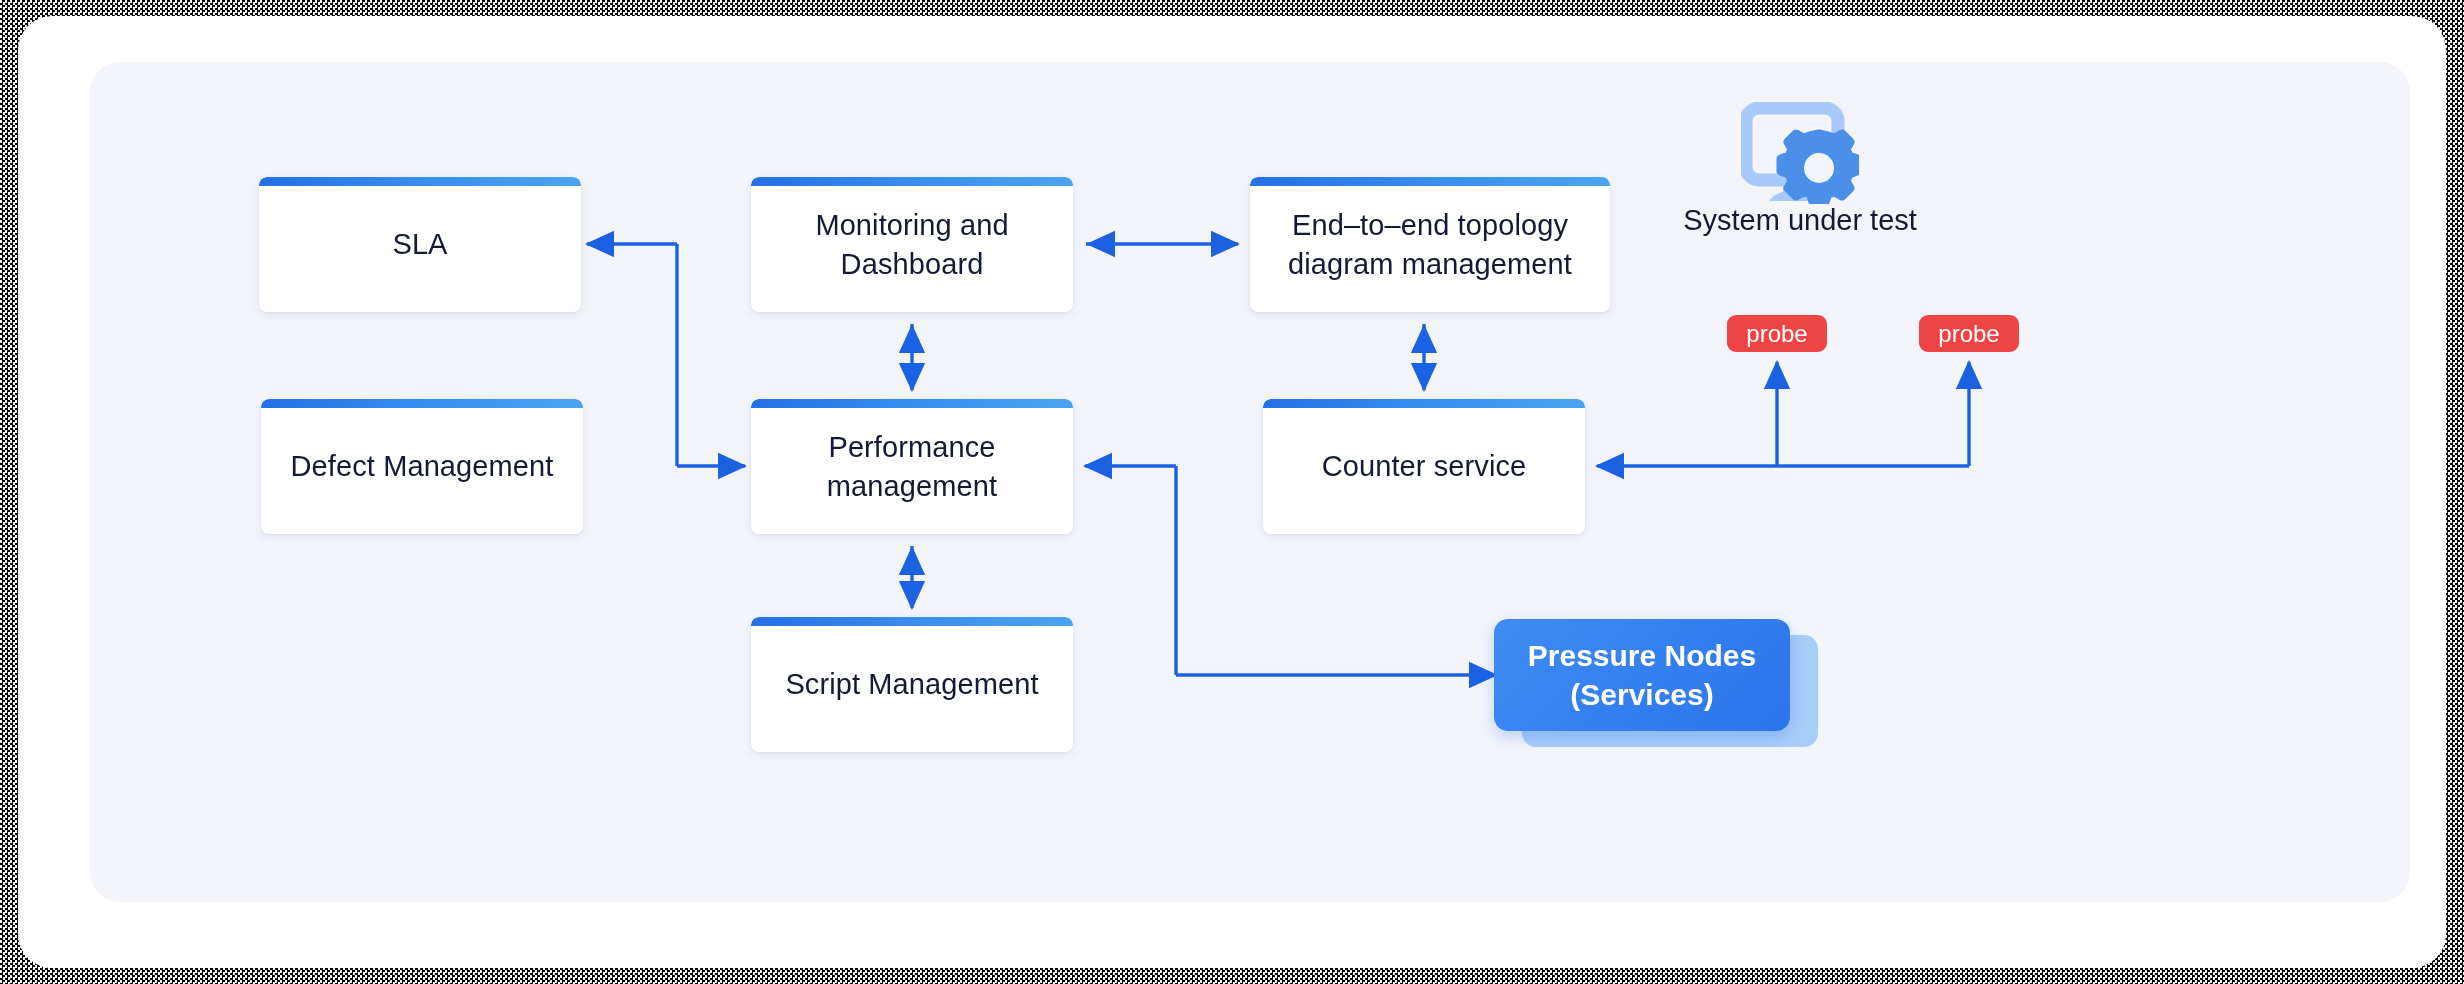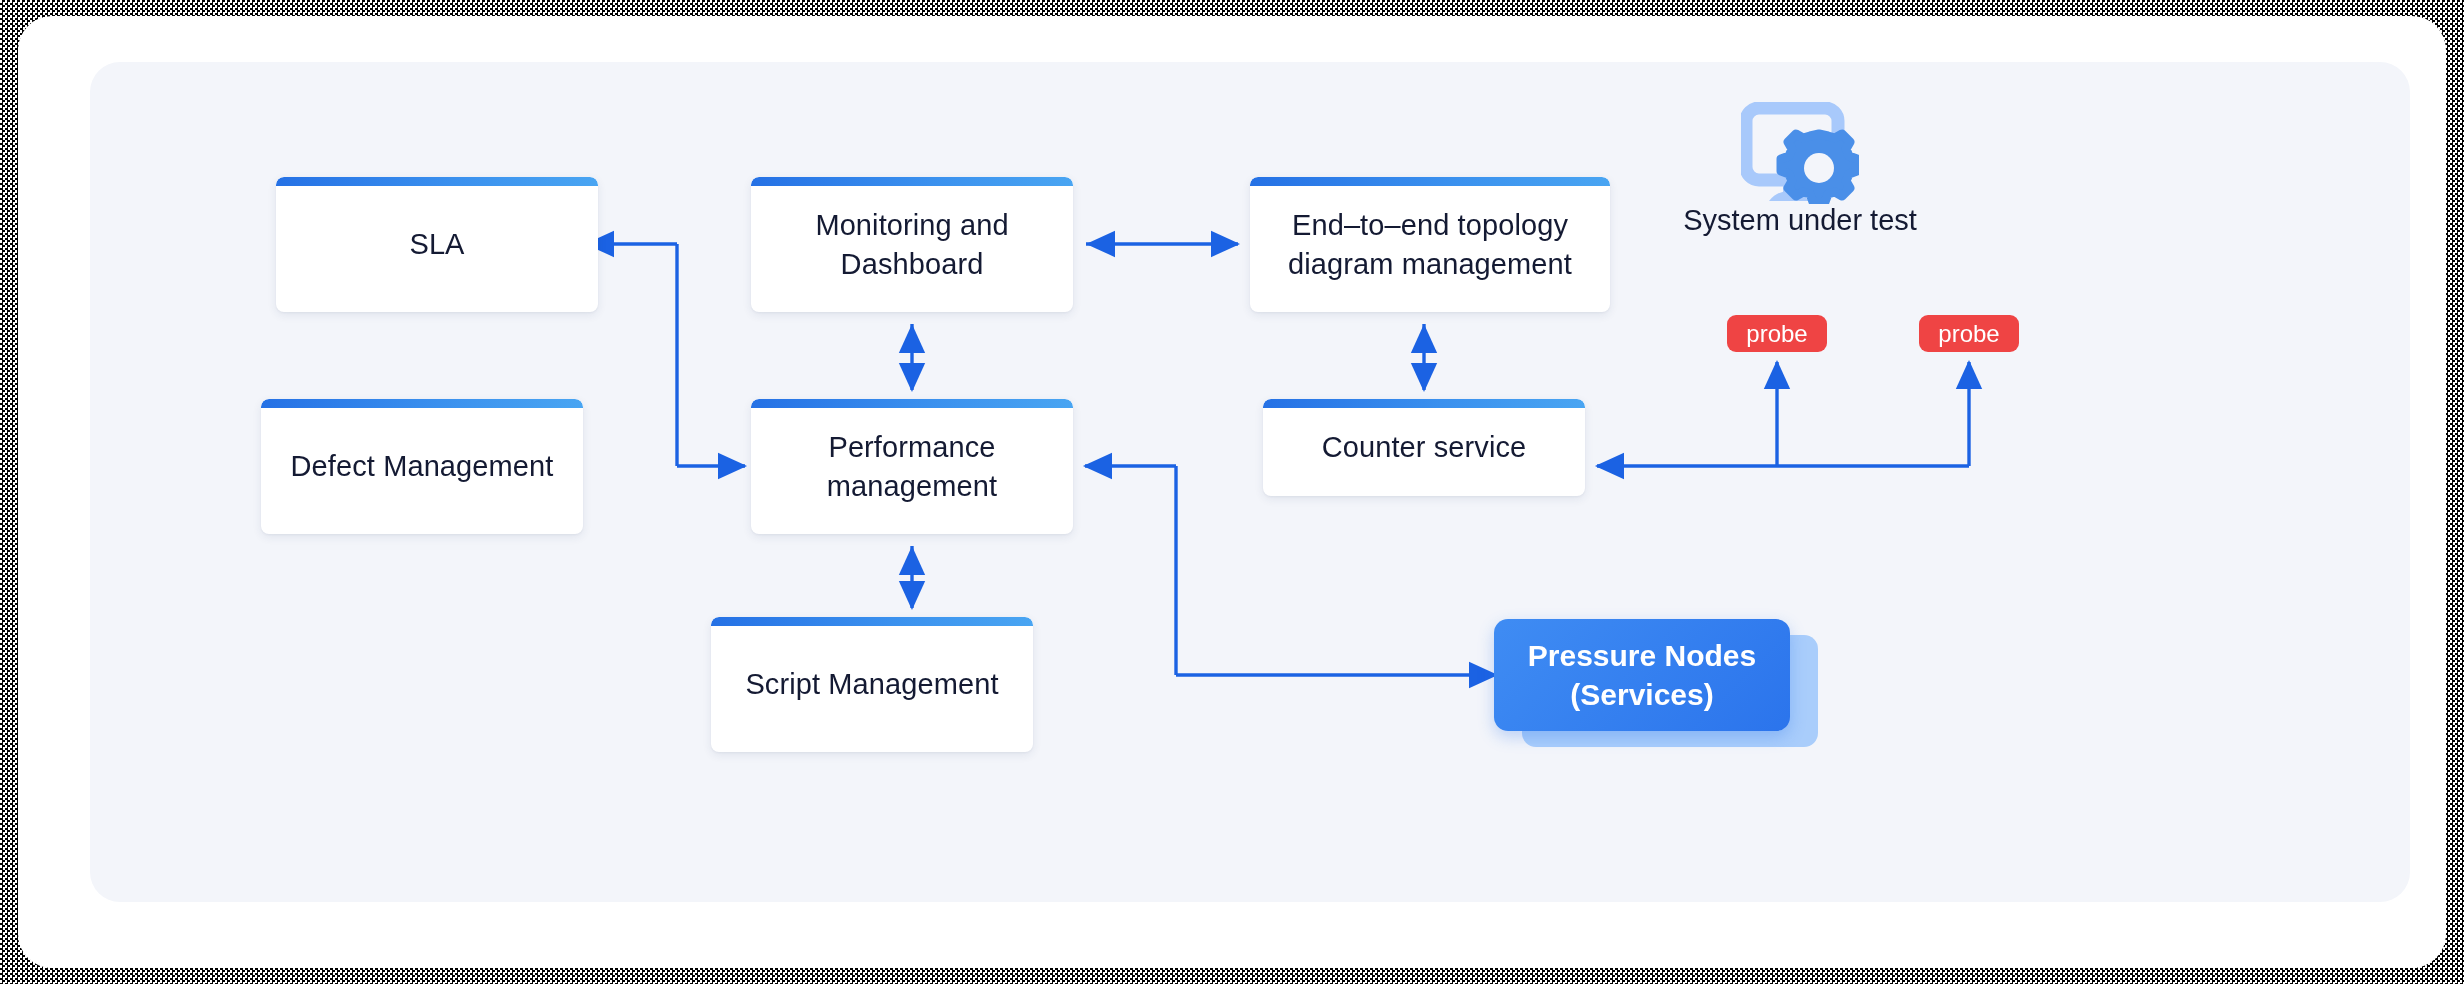--- a/index.html
+++ b/index.html
@@ -56,27 +56,27 @@
     font-size:29px;
     color:#141a33;
     line-height:1.32;
     text-align:center;
     letter-spacing:.1px;
     padding:0 16px;
     white-space:pre-line;
   }
 
   
-  #box-sla           {left:186px; top:115px; width:322px; height:135px;}
+  #box-sla           {left:169px; top:115px; width:322px; height:135px;}
   #box-defect        {left:171px; top:337px; width:322px; height:135px;}
   #box-monitoring    {left:661px; top:115px; width:322px; height:135px;}
   #box-performance   {left:661px; top:337px; width:322px; height:135px;}
-  #box-script        {left:621px; top:555px; width:322px; height:135px;}
+  #box-script        {left:661px; top:555px; width:322px; height:135px;}
   #box-topology      {left:1160px;top:115px; width:360px; height:135px;}
-  #box-counter       {left:1173px;top:337px; width:322px; height:97px;}
+  #box-counter       {left:1173px;top:337px; width:322px; height:135px;}
 
   
   #box-pressure-shadow{
     position:absolute;left:1432px;top:573px;width:296px;height:112px;
     background:#a9cdfb;border-radius:14px;
   }
   #box-pressure{
     position:absolute;left:1404px;top:557px;width:296px;height:112px;
     background:linear-gradient(135deg,#3f8cf3 0%,#2b74ec 100%);
     border-radius:14px;

